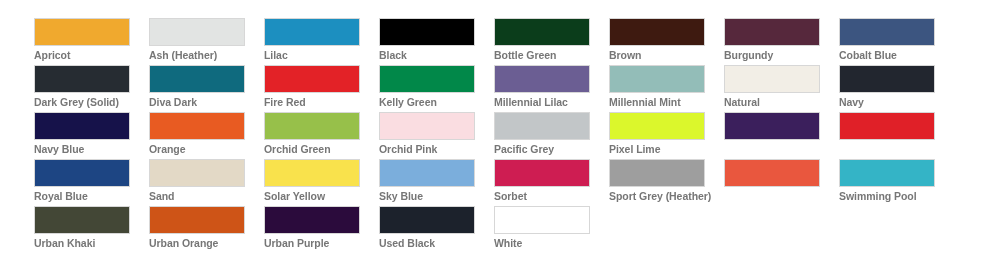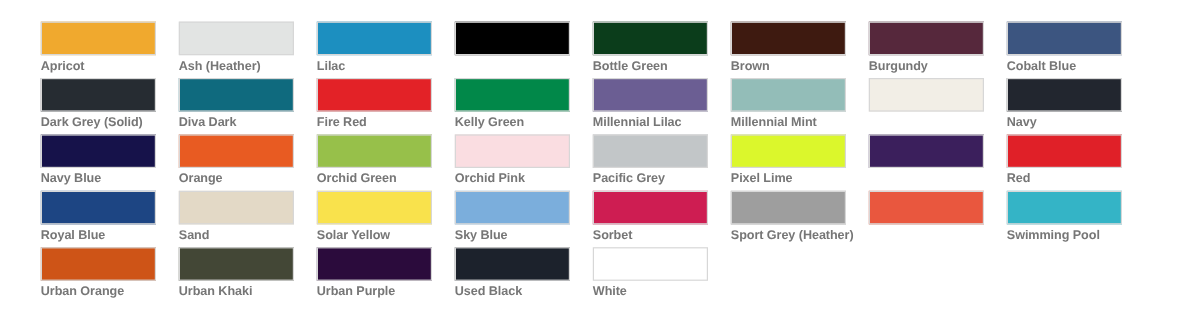--- a/index.html
+++ b/index.html
@@ -52,20 +52,21 @@
     <div class="swatch-cell">
       <div class="swatch-chip" style="background: rgb(226, 228, 227); border-color: rgb(215, 215, 215);"></div>
       <div class="swatch-label">Ash (Heather)</div>
     </div>
     <div class="swatch-cell">
       <div class="swatch-chip" style="background: rgb(28, 143, 192); border-color: rgb(215, 215, 215);"></div>
       <div class="swatch-label">Lilac</div>
     </div>
     <div class="swatch-cell">
       <div class="swatch-chip" style="background: rgb(0, 0, 0); border-color: rgb(215, 215, 215);"></div>
+      <div class="swatch-label">Black</div>
     </div>
     <div class="swatch-cell">
       <div class="swatch-chip" style="background: rgb(11, 61, 27); border-color: rgb(215, 215, 215);"></div>
       <div class="swatch-label">Bottle Green</div>
     </div>
     <div class="swatch-cell">
       <div class="swatch-chip" style="background: rgb(62, 26, 16); border-color: rgb(215, 215, 215);"></div>
       <div class="swatch-label">Brown</div>
     </div>
     <div class="swatch-cell">
@@ -95,20 +96,21 @@
     <div class="swatch-cell">
       <div class="swatch-chip" style="background: rgb(107, 94, 147); border-color: rgb(215, 215, 215);"></div>
       <div class="swatch-label">Millennial Lilac</div>
     </div>
     <div class="swatch-cell">
       <div class="swatch-chip" style="background: rgb(147, 189, 184); border-color: rgb(215, 215, 215);"></div>
       <div class="swatch-label">Millennial Mint</div>
     </div>
     <div class="swatch-cell">
       <div class="swatch-chip" style="background: rgb(242, 238, 230); border-color: rgb(215, 215, 215);"></div>
+      <div class="swatch-label">Natural</div>
     </div>
     <div class="swatch-cell">
       <div class="swatch-chip" style="background: rgb(34, 38, 47); border-color: rgb(215, 215, 215);"></div>
       <div class="swatch-label">Navy</div>
     </div>
     <div class="swatch-cell">
       <div class="swatch-chip" style="background: rgb(22, 18, 74); border-color: rgb(215, 215, 215);"></div>
       <div class="swatch-label">Navy Blue</div>
     </div>
     <div class="swatch-cell">
@@ -129,21 +131,20 @@
     </div>
     <div class="swatch-cell">
       <div class="swatch-chip" style="background: rgb(219, 247, 44); border-color: rgb(215, 215, 215);"></div>
       <div class="swatch-label">Pixel Lime</div>
     </div>
     <div class="swatch-cell">
       <div class="swatch-chip" style="background: rgb(59, 31, 92); border-color: rgb(215, 215, 215);"></div>
     </div>
     <div class="swatch-cell">
       <div class="swatch-chip" style="background: rgb(224, 32, 40); border-color: rgb(215, 215, 215);"></div>
-      <div class="swatch-label">Red</div>
     </div>
     <div class="swatch-cell">
       <div class="swatch-chip" style="background: rgb(29, 69, 131); border-color: rgb(215, 215, 215);"></div>
       <div class="swatch-label">Royal Blue</div>
     </div>
     <div class="swatch-cell">
       <div class="swatch-chip" style="background: rgb(227, 217, 198); border-color: rgb(215, 215, 215);"></div>
       <div class="swatch-label">Sand</div>
     </div>
     <div class="swatch-cell">
@@ -163,26 +164,26 @@
       <div class="swatch-label">Sport Grey (Heather)</div>
     </div>
     <div class="swatch-cell">
       <div class="swatch-chip" style="background: rgb(233, 87, 62); border-color: rgb(215, 215, 215);"></div>
     </div>
     <div class="swatch-cell">
       <div class="swatch-chip" style="background: rgb(52, 180, 198); border-color: rgb(215, 215, 215);"></div>
       <div class="swatch-label">Swimming Pool</div>
     </div>
     <div class="swatch-cell">
+      <div class="swatch-chip" style="background: rgb(67, 71, 54); border-color: rgb(215, 215, 215);"></div>
+      <div class="swatch-label">Urban Khaki</div>
+    </div>
+    <div class="swatch-cell">
       <div class="swatch-chip" style="background: rgb(206, 84, 23); border-color: rgb(215, 215, 215);"></div>
       <div class="swatch-label">Urban Orange</div>
-    </div>
-    <div class="swatch-cell">
-      <div class="swatch-chip" style="background: rgb(67, 71, 54); border-color: rgb(215, 215, 215);"></div>
-      <div class="swatch-label">Urban Khaki</div>
     </div>
     <div class="swatch-cell">
       <div class="swatch-chip" style="background: rgb(43, 11, 60); border-color: rgb(215, 215, 215);"></div>
       <div class="swatch-label">Urban Purple</div>
     </div>
     <div class="swatch-cell">
       <div class="swatch-chip" style="background: rgb(28, 34, 44); border-color: rgb(215, 215, 215);"></div>
       <div class="swatch-label">Used Black</div>
     </div>
     <div class="swatch-cell">

